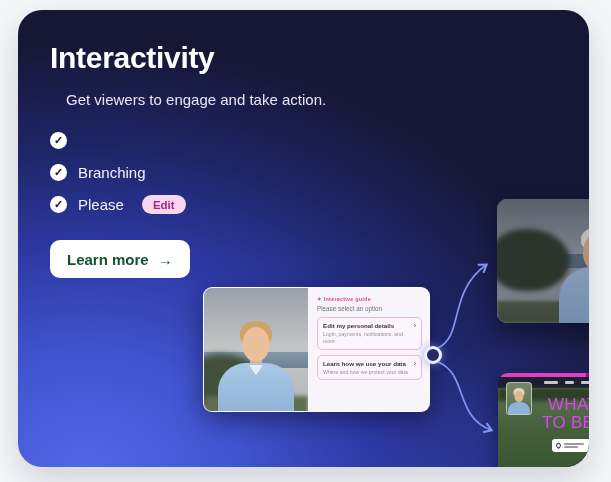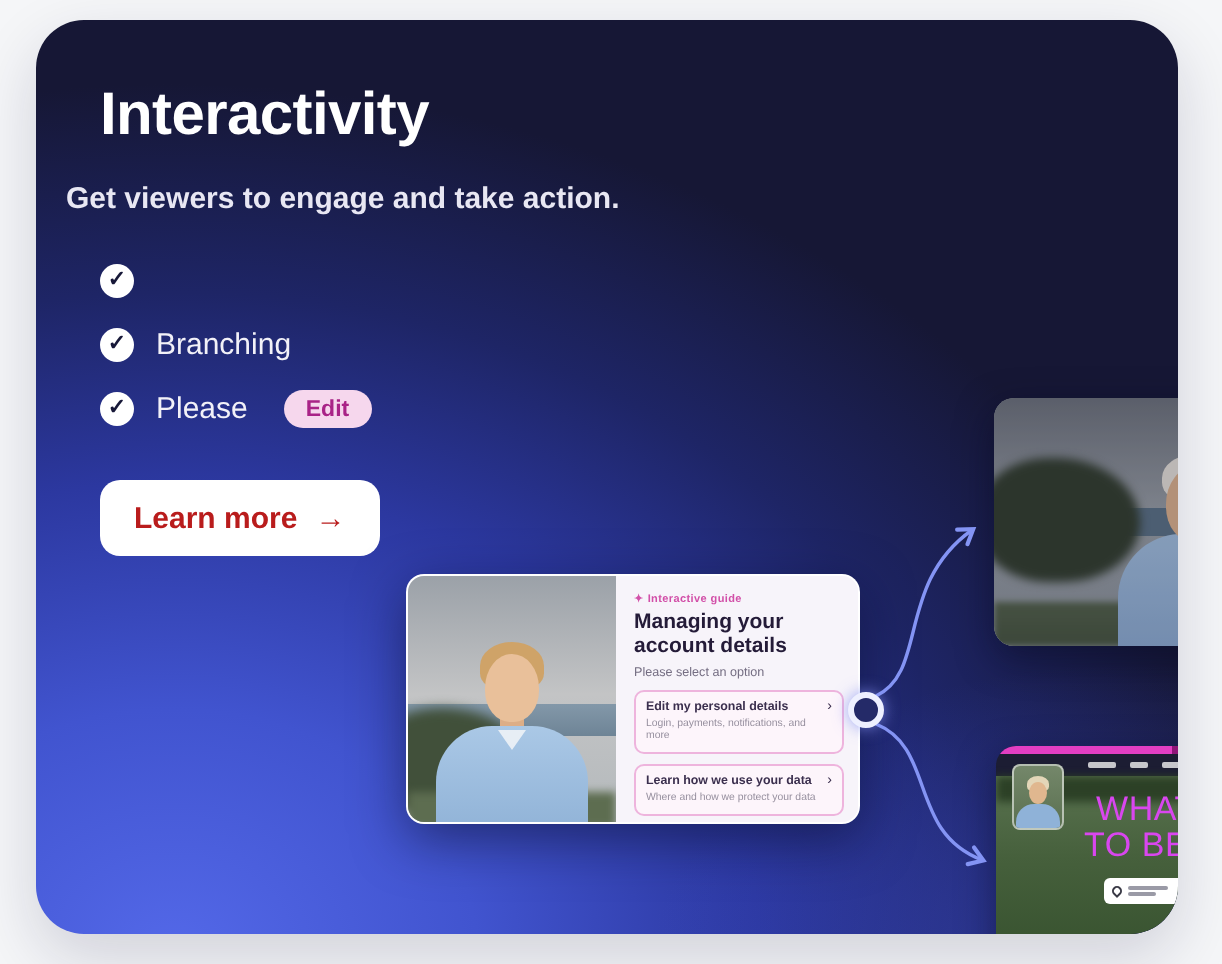--- a/index.html
+++ b/index.html
@@ -20,42 +20,42 @@
       radial-gradient(60% 45% at 96% 102%, rgba(62,76,200,.55), rgba(62,76,200,0) 70%),
       radial-gradient(95% 95% at 12% 102%, #5368e8 0%, #4154cf 28%, #2c38a0 54%, #1e2566 76%, #161735 100%);
     box-shadow:0 12px 32px rgba(18,20,60,.16);
   }
 
   .card-title {
     position:absolute; left:32px; top:31px;
     font-size:30px; font-weight:700; color:#ffffff; letter-spacing:-.3px;
   }
   .card-subtitle {
-    position:absolute; left:15px; top:81px;
-    font-size:15px; color:#e8e7f3;font-weight:bold;
+    position:absolute; left:48px; top:81px;
+    font-size:15px; color:#e8e7f3;
   }
 
   .features { position:absolute; left:32px; top:121px; display:flex; flex-direction:column; gap:13px; }
   .feature { display:flex; align-items:center; gap:11px; height:19px; font-size:15px; color:#f2f1f8; }
   .check-icon {
     width:17px; height:17px; border-radius:50%; background:#ffffff; color:#171838;
     display:flex; align-items:center; justify-content:center;
     font-size:11px; font-weight:700; line-height:1;
   }
   .beta-badge {
     margin-left:7px; background:#f6d7ed; color:#a92387;
     font-size:11.5px; font-weight:700; padding:3.5px 11px; border-radius:11px;
   }
 
   .learn-more {
     position:absolute; left:32px; top:230px; height:38px; padding:0 17px;
     background:#ffffff; border:none; border-radius:10px; cursor:pointer;
     display:flex; align-items:center; gap:9px;
     font-family:"Liberation Sans", sans-serif;
-    font-size:15px; font-weight:700; color:#b91c1c;
+    font-size:15px; font-weight:700; color:#14532d;
   }
   .learn-more .arrow { font-size:15px; font-weight:400; }
 
   
   .connectors { position:absolute; left:0; top:0; z-index:4; pointer-events:none; }
   .branch-node {
     position:absolute; left:406px; top:336px; width:18px; height:18px;
     border-radius:50%; background:#242a68; border:3px solid #eef0ff;
     box-shadow:0 0 8px rgba(134,146,244,.8); z-index:5;
   }
@@ -186,21 +186,20 @@
       <div class="w-neck"></div>
       <div class="w-shirt"></div>
       <div class="w-collar"></div>
       <div class="w-head"></div>
     </div>
     <div class="shot-panel">
       <div class="guide-tag">
         <span>✦</span>
         <span>Interactive guide</span>
       </div>
-      <div class="guide-heading">Managing your account details</div>
       <div class="guide-prompt">Please select an option</div>
       <div class="guide-option">
         <div class="go-row">
           <span class="go-title">Edit my personal details</span>
           <span class="go-chevron">›</span>
         </div>
         <div class="go-desc">Login, payments, notifications, and more</div>
       </div>
       <div class="guide-option">
         <div class="go-row">

